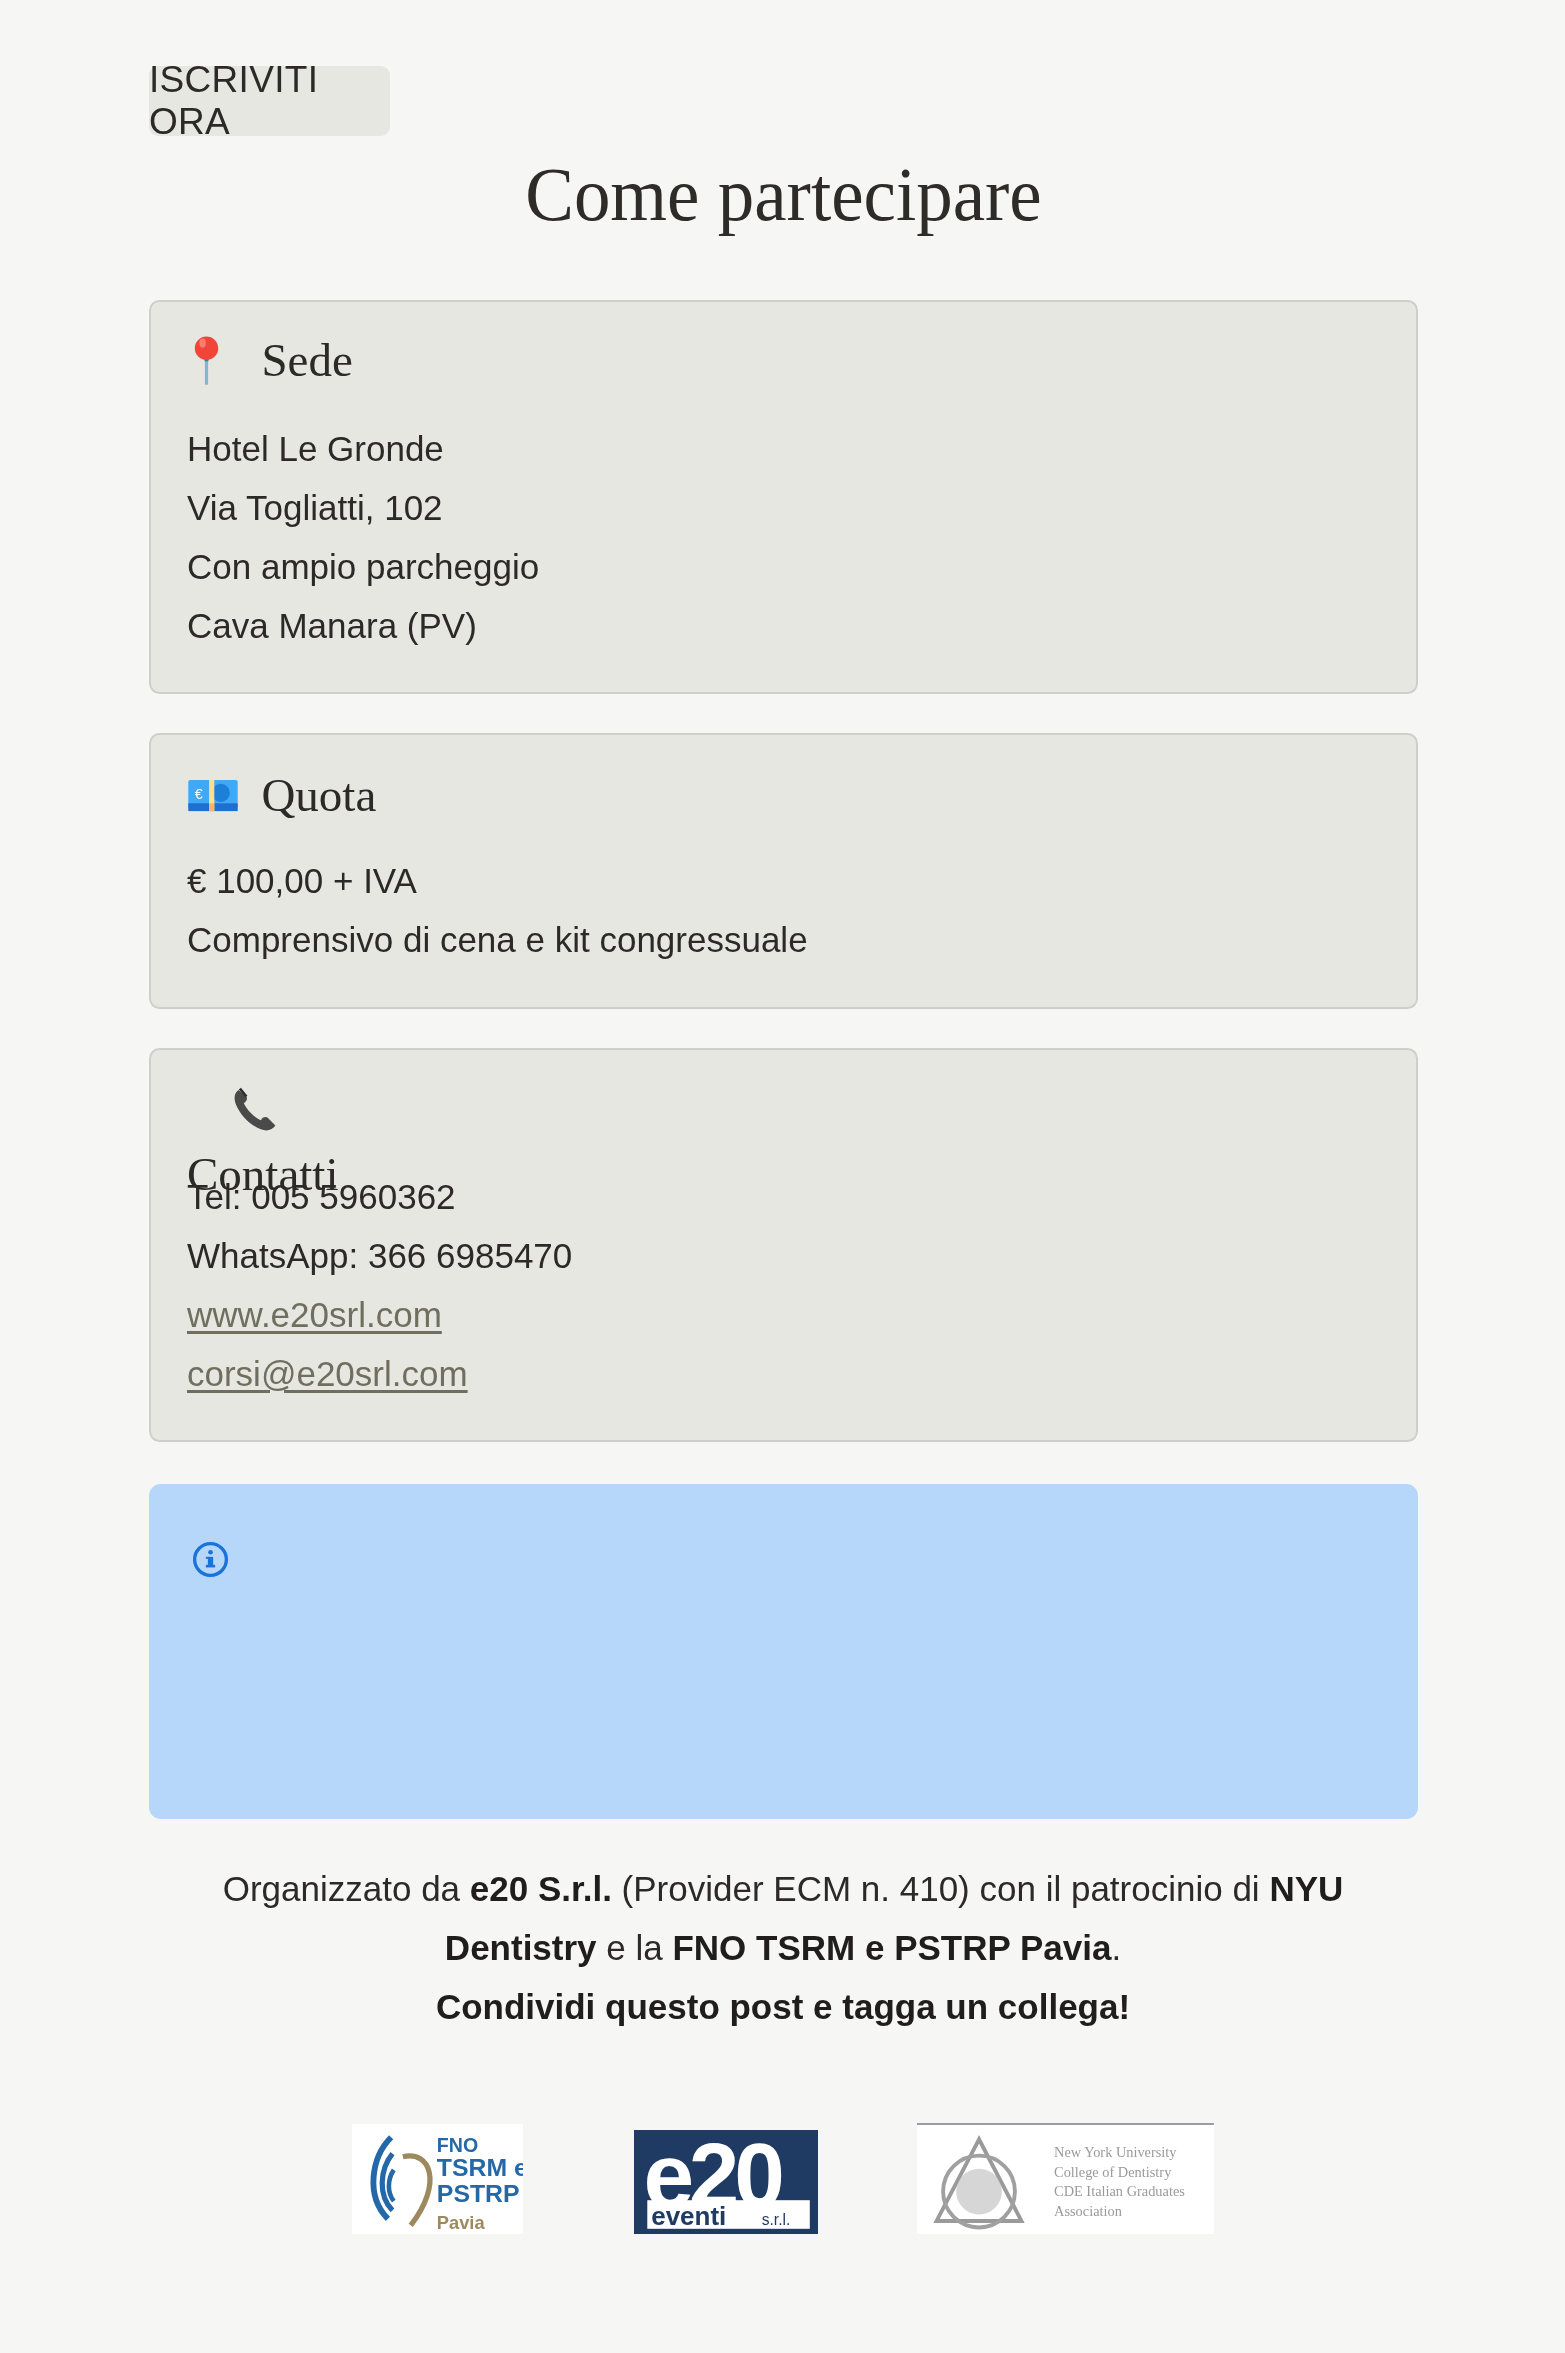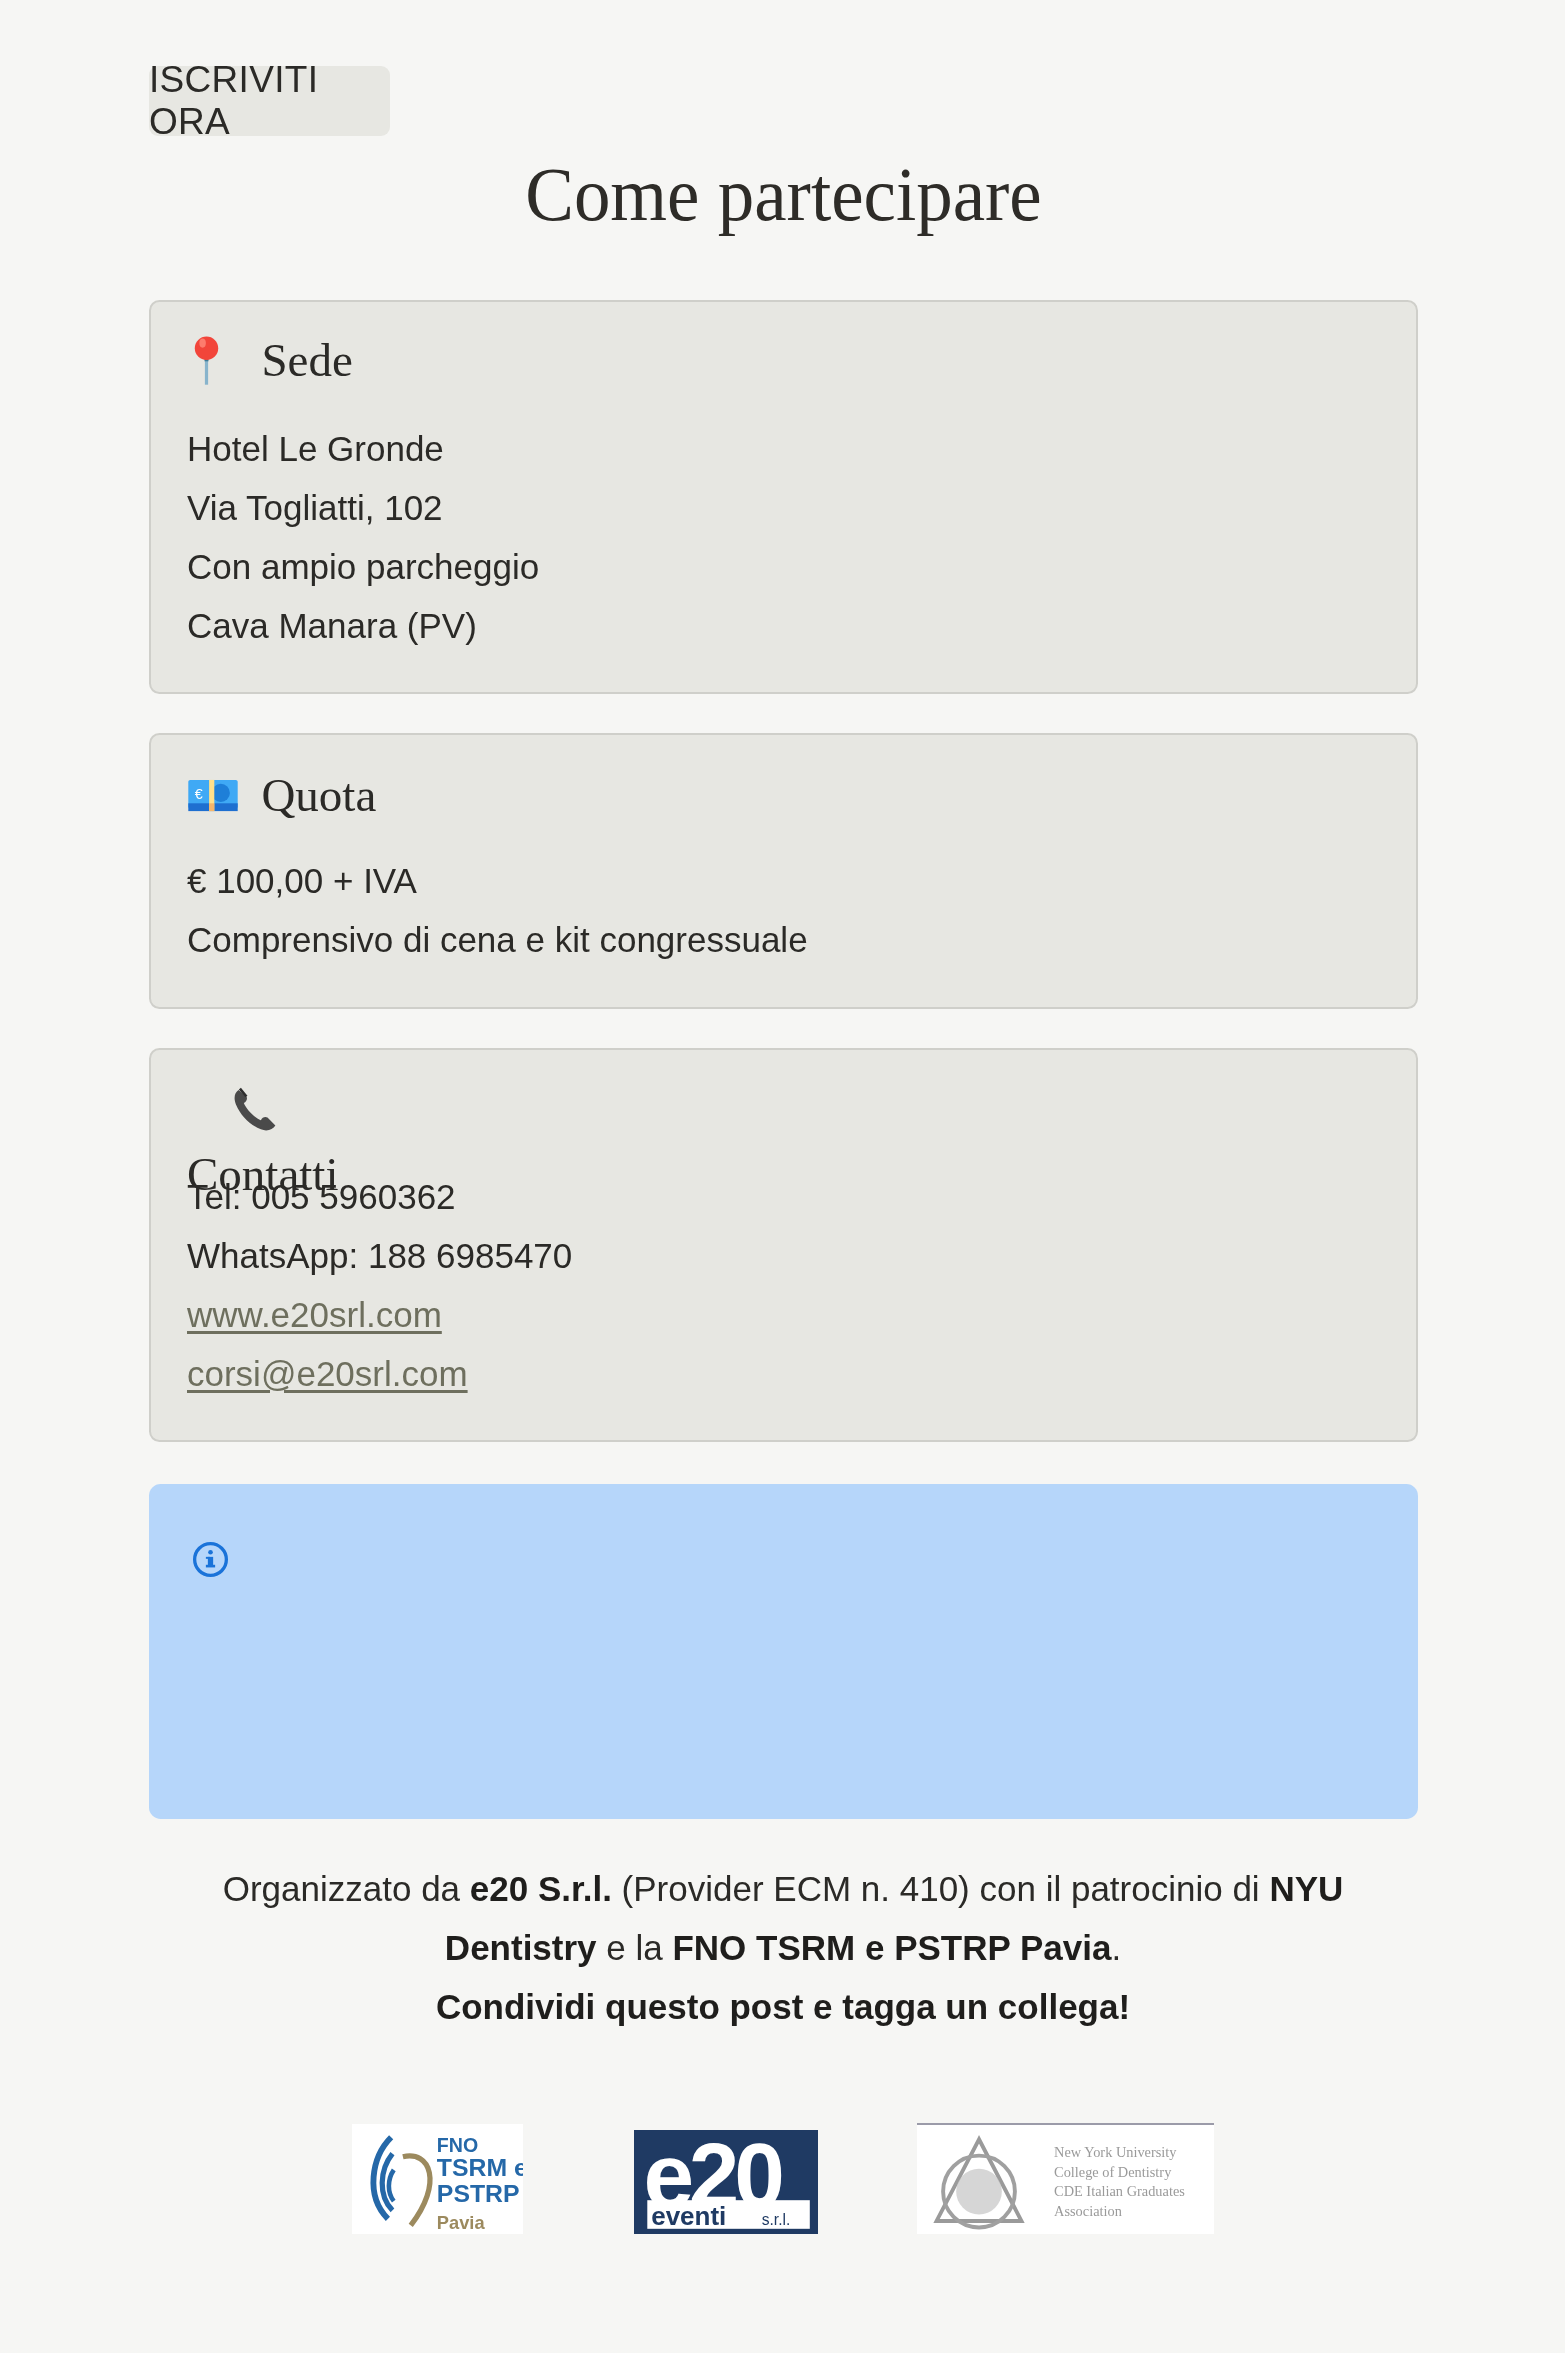--- a/index.html
+++ b/index.html
@@ -182,21 +182,21 @@
       <span class="ic">
         <svg width="46" height="46" viewBox="0 0 70 70">
           <path d="M10 6 C4 10 2 18 6 28 C14 46 26 58 44 66 C54 70 62 66 66 60 L54 48 C50 46 46 48 44 52 C34 48 22 36 18 26 C22 24 24 20 22 16 Z" fill="#4a4a4a"></path>
           <path d="M12 4 L22 16" stroke="#2e2e2e" stroke-width="4"></path>
         </svg>
       </span>
       <span>Contatti</span>
     </div>
     <div class="lines" style="top:117px;">
       <div>Tel: 005 5960362</div>
-      <div>WhatsApp: 188 6985470</div>
+      <div>WhatsApp: 366 6985470</div>
       <div><a class="lnk">www.e20srl.com</a></div>
       <div><a class="lnk">corsi@e20srl.com</a></div>
     </div>
   </div>
 
   <div class="info">
     <span class="info-icon">
       <svg width="37" height="37" viewBox="0 0 56 56">
         <circle cx="28" cy="28" r="24" fill="none" stroke="#1a73d9" stroke-width="5"></circle>
         <circle cx="28" cy="17" r="3.5" fill="#1a73d9"></circle>

